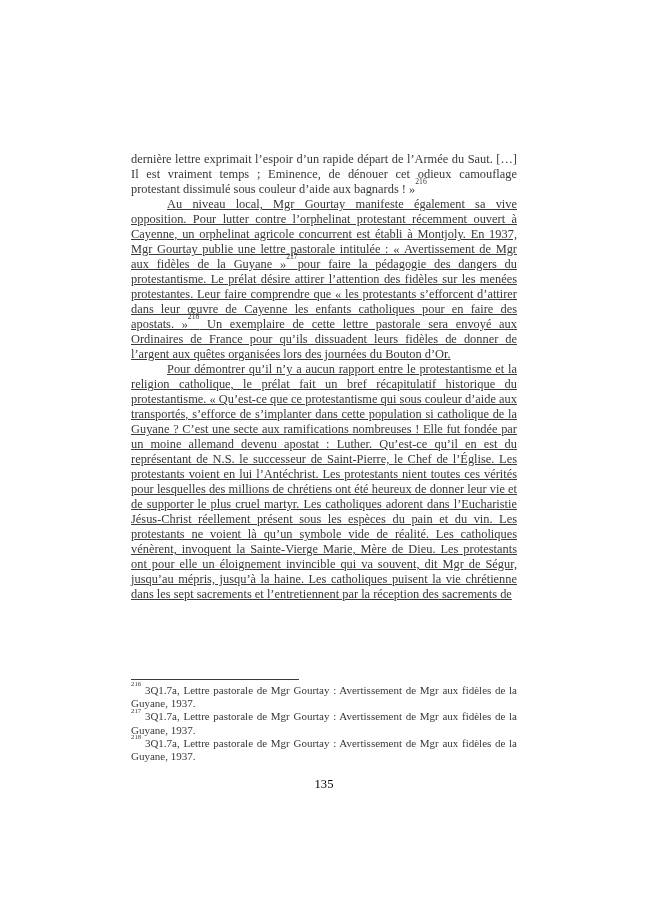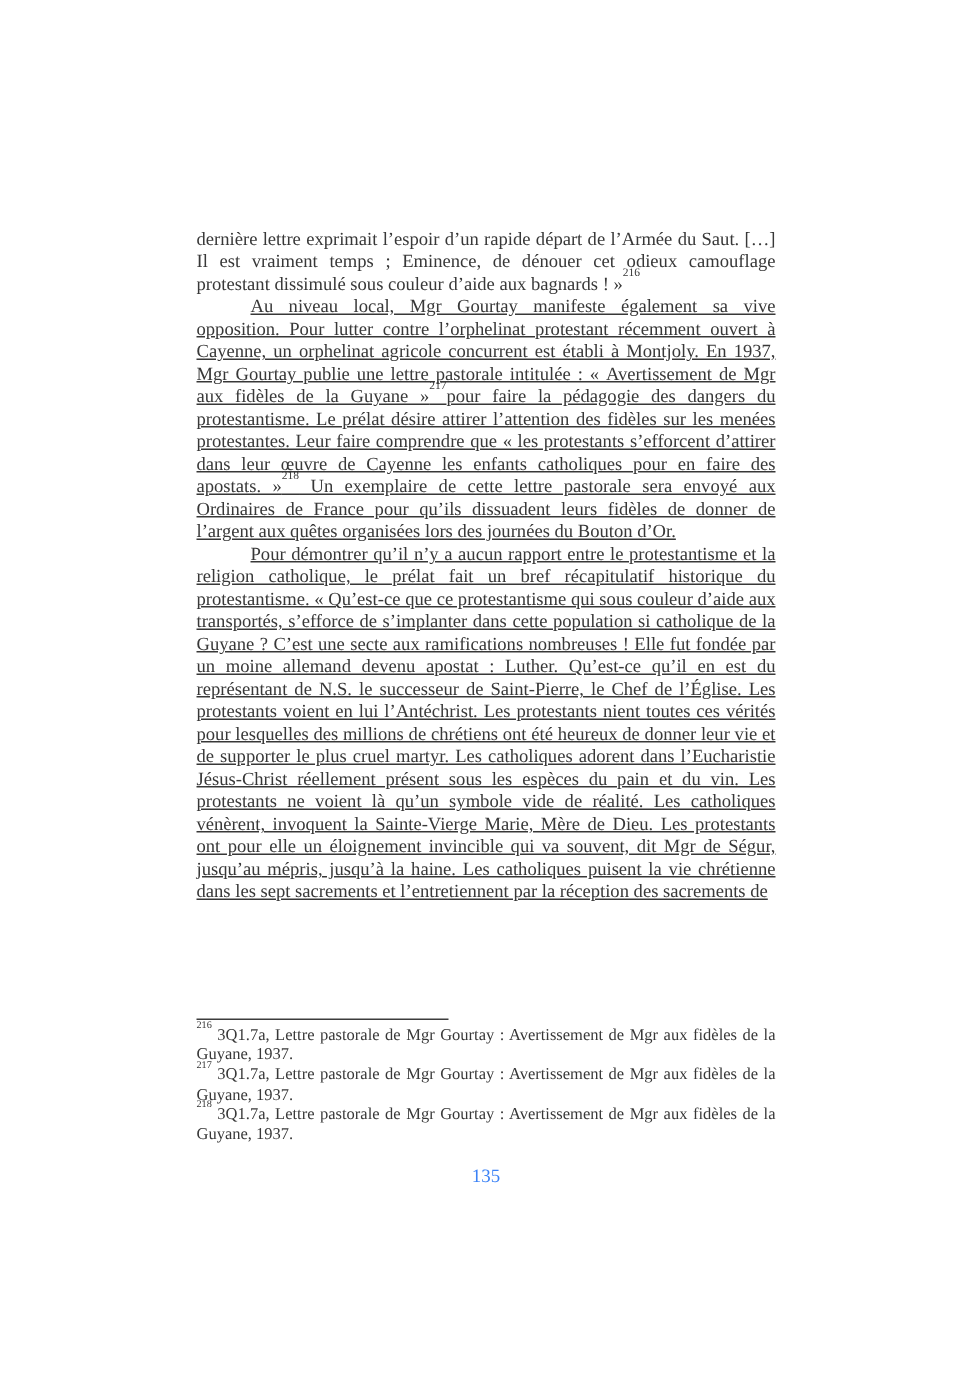--- a/index.html
+++ b/index.html
@@ -60,21 +60,21 @@
     margin: 0;
     padding: 0;
   }
   .page-number {
     position: absolute;
     left: 131px;
     top: 777px;
     width: 386px;
     text-align: center;
     font-size: 12.6px;
-    color: #3b82f6;
+    color: #000000;
   }
 </style>
 </head>
 <body>
 
 <div class="page">
   <div class="text-block">
       <p class="para">dernière lettre exprimait l’espoir d’un rapide départ de l’Armée du Saut. […] Il est vraiment temps&nbsp;; Eminence, de dénouer cet odieux camouflage protestant dissimulé sous couleur d’aide aux bagnards&nbsp;!&nbsp;»<sup>216</sup></p>
       <p class="para indent">Au niveau local, Mgr Gourtay manifeste également sa vive opposition. Pour lutter contre l’orphelinat protestant récemment ouvert à Cayenne, un orphelinat agricole concurrent est établi à Montjoly. En 1937, Mgr Gourtay publie une lettre pastorale intitulée&nbsp;: «&nbsp;Avertissement de Mgr aux fidèles de la Guyane&nbsp;»<sup>217</sup>pour faire la pédagogie des dangers du protestantisme. Le prélat désire attirer l’attention des fidèles sur les menées protestantes. Leur faire comprendre que «&nbsp;les protestants s’efforcent d’attirer dans leur œuvre de Cayenne les enfants catholiques pour en faire des apostats.&nbsp;»<sup>218</sup> Un exemplaire de cette lettre pastorale sera envoyé aux Ordinaires de France pour qu’ils dissuadent leurs fidèles de donner de l’argent aux quêtes organisées lors des journées du Bouton d’Or.</p>
       <p class="para indent">Pour démontrer qu’il n’y a aucun rapport entre le protestantisme et la religion catholique, le prélat fait un bref récapitulatif historique du protestantisme. «&nbsp;Qu’est-ce que ce protestantisme qui sous couleur d’aide aux transportés, s’efforce de s’implanter dans cette population si catholique de la Guyane&nbsp;? C’est une secte aux ramifications nombreuses&nbsp;! Elle fut fondée par un moine allemand devenu apostat&nbsp;: Luther. Qu’est-ce qu’il en est du représentant de N.S. le successeur de Saint-Pierre, le Chef de l’Église. Les protestants voient en lui l’Antéchrist. Les protestants nient toutes ces vérités pour lesquelles des millions de chrétiens ont été heureux de donner leur vie et de supporter le plus cruel martyr. Les catholiques adorent dans l’Eucharistie Jésus-Christ réellement présent sous les espèces du pain et du vin. Les protestants ne voient là qu’un symbole vide de réalité. Les catholiques vénèrent, invoquent la Sainte-Vierge Marie, Mère de Dieu. Les protestants ont pour elle un éloignement invincible qui va souvent, dit Mgr de Ségur, jusqu’au mépris, jusqu’à la haine. Les catholiques puisent la vie chrétienne dans les sept sacrements et l’entretiennent par la réception des sacrements de</p>

